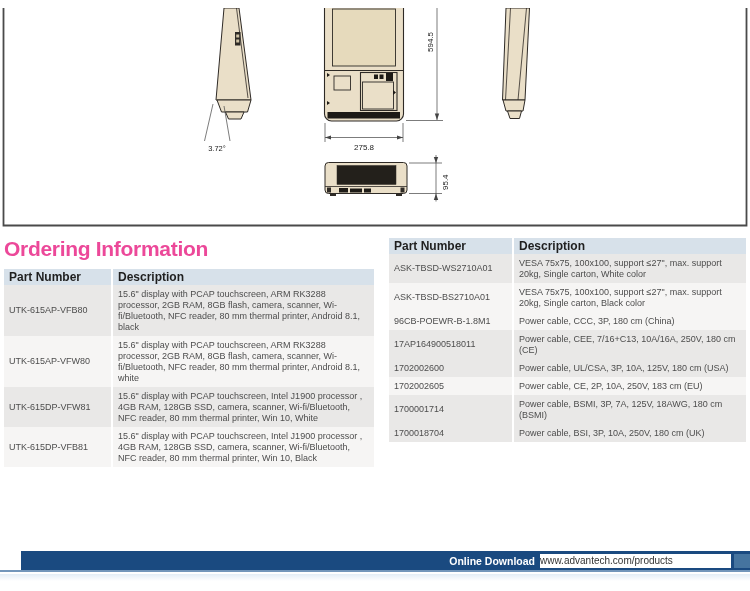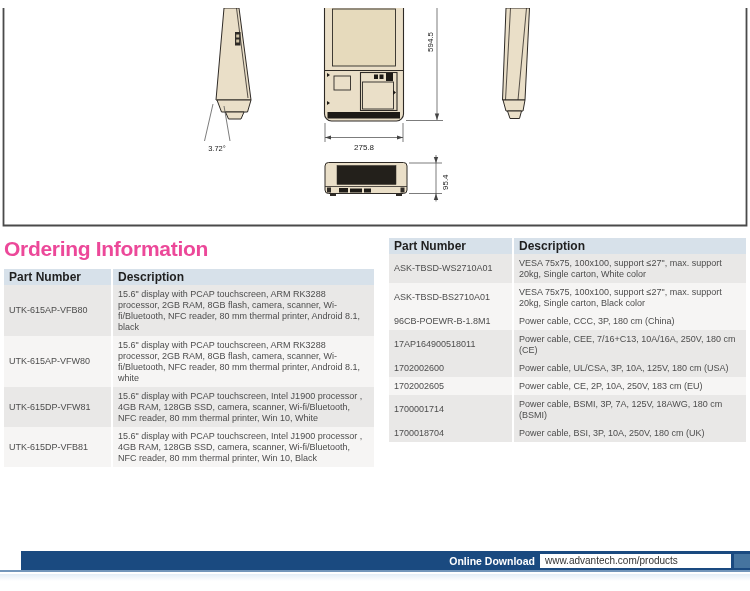--- a/index.html
+++ b/index.html
@@ -22,21 +22,21 @@
   .tbl td{font-size:9px;color:#4d4d4d;padding:3.5px 5px;line-height:11px;vertical-align:middle;}
   .tbl th:first-child,.tbl td:first-child{border-right:2px solid #ffffff;}
   .tbl tr.odd  td{background:#e9e8e7;}
   .tbl tr.even td{background:#f6f5f4;}
 
   
   .footer-bar{position:absolute;left:21px;top:551px;width:743px;height:19px;background:#1a4a80;
               display:flex;align-items:center;justify-content:flex-end;box-sizing:border-box;}
   .fb-label{color:#ffffff;font-size:10.5px;font-weight:bold;white-space:nowrap;}
   .fb-url{background:#ffffff;width:191px;height:14px;margin-left:5px;display:flex;align-items:center;
-          padding-left:5px;box-sizing:border-box;font-size:10px;color:#333333;white-space:nowrap;}
+          box-sizing:border-box;font-size:10px;color:#333333;white-space:nowrap;}
   .fb-accent{width:23px;height:14px;background:#45749f;margin-left:3px;margin-right:7px;}
   .footer-line{position:absolute;left:0;top:570px;width:750px;height:2px;background:#7396ba;}
   .footer-fade{position:absolute;left:0;top:574px;width:750px;height:7px;
                background:linear-gradient(#e3edf6,#ffffff);}
 </style>
 </head>
 <body>
 
 <div class="page">
 

